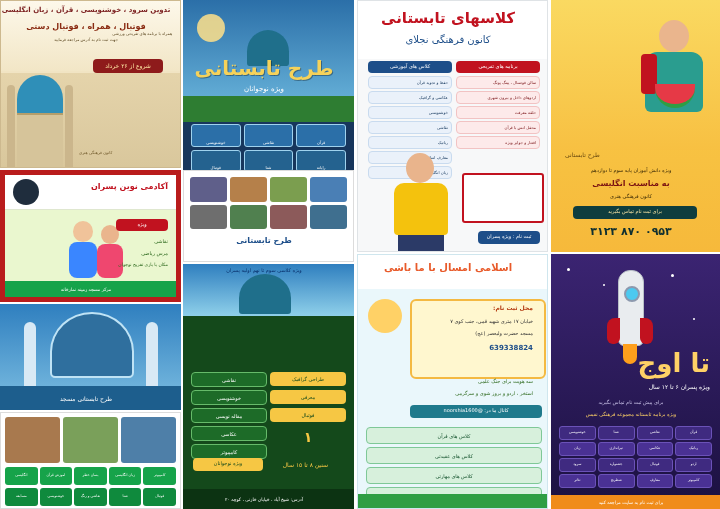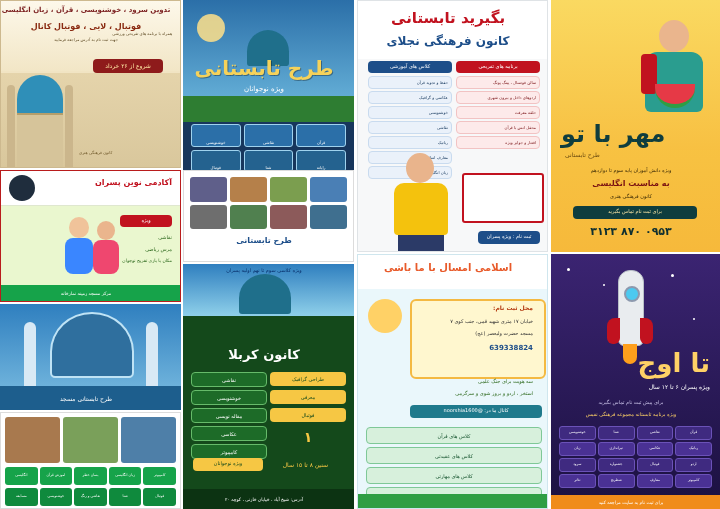--- a/index.html
+++ b/index.html
@@ -18,21 +18,21 @@
   #p1{left:0;top:0;width:180px;height:168px;background:linear-gradient(#f4ead2,#efe0bf);border:1px solid #c9b68b;}
 </style>
 </head>
 <body>
 
 <div id="board">
 
   <div class="poster" id="p1" style="left:0;top:0;width:181px;height:168px;background:#f1e4c3;border:1px solid #cdb98f;">
     <div style="position:absolute;left:0;top:0;right:0;height:70px;background:linear-gradient(#fdf8ea,#f2e6c6);"></div>
     <div class="t ctr" style="top:6px;font-size:7px;color:#7b1f1f;font-weight:bold;">تدوین سرود ، خوشنویسی ، قرآن ، زبان انگلیسی</div>
-    <div class="t ctr" style="top:22px;font-size:8px;color:#8a2b12;font-weight:bold;">فوتبال ، لایی ، فوتبال کانال</div>
+    <div class="t ctr" style="top:22px;font-size:8px;color:#8a2b12;font-weight:bold;">فوتبال ، همراه ، فوتبال دستی</div>
     <div class="t ctr" style="top:37px;font-size:4px;color:#5e4a23;">جهت ثبت نام به آدرس مراجعه فرمایید</div>
     <div class="t ctr" style="top:31px;left:auto;right:8px;text-align:right;font-size:4px;color:#5e4a23;">همراه با برنامه های تفریحی ورزشی</div>
     <div class="rr" style="left:92px;top:58px;width:70px;height:14px;background:#8e1b1b;"></div>
     <div class="t" style="left:92px;top:62px;width:70px;text-align:center;font-size:6px;color:#ffe8a3;">شروع از ۲۶ خرداد</div>
     <div class="rr" style="left:96px;top:86px;width:62px;height:13px;background:#c5332b;transform:rotate(-3deg);"></div>
     <div class="t" style="left:96px;top:89px;width:62px;text-align:center;font-size:6px;color:#fff;transform:rotate(-3deg);">نوجوانان پسر</div>
 
     <div style="position:absolute;left:0;top:72px;right:0;bottom:0;background:linear-gradient(#e5d4ab,#d9c79c);"></div>
     <div class="dome" style="left:16px;top:74px;width:46px;height:40px;background:#2f8fb8;"></div>
     <div style="position:absolute;left:16px;top:112px;width:46px;height:56px;background:#d6c49a;border-top:2px solid #b59e6b;"></div>
@@ -77,22 +77,22 @@
       <div class="chip" style="position:relative;background:#1d5279;border:1px solid #9fd2ee;">
           <div style="position:absolute;left:0;right:0;bottom:1px;text-align:center;font-size:4px;color:#fff;">اردو</div>
         </div>
     </div>
     <div class="t ctr" style="top:206px;font-size:4.5px;color:#ffffff;">حلقه صالحین می توانید جهت ثبت نام به پایگاه مقاومت بسیج</div>
     <div style="position:absolute;left:8px;top:220px;right:8px;height:26px;background:#0f2843;border:1px solid #3a6fa0;"></div>
   </div>
 
   <div class="poster" id="p3" style="left:357px;top:0;width:191px;height:252px;background:#f7f8f9;border:1px solid #dfe3e6;">
     <div style="position:absolute;left:0;top:0;right:0;height:58px;background:#ffffff;"></div>
-    <div class="t ctr" style="top:10px;font-size:15px;color:#c1121f;font-weight:bold;">بگیرید تابستانی</div>
-    <div class="t ctr" style="top:34px;font-size:12px;color:#1d4e89;font-weight:bold;">کانون فرهنگی نجلای</div>
+    <div class="t ctr" style="top:10px;font-size:15px;color:#c1121f;font-weight:bold;">کلاسهای تابستانی</div>
+    <div class="t ctr" style="top:34px;font-size:10px;color:#1d4e89;">کانون فرهنگی نجلای</div>
 
     <div class="rr" style="left:10px;top:60px;width:84px;height:12px;background:#1d4e89;"></div>
     <div class="t" style="left:10px;top:63px;width:84px;text-align:center;font-size:5px;color:#fff;">کلاس های آموزشی</div>
     <div class="rr" style="left:98px;top:60px;width:84px;height:12px;background:#c1121f;"></div>
     <div class="t" style="left:98px;top:63px;width:84px;text-align:center;font-size:5px;color:#fff;">برنامه های تفریحی</div>
 
     <div style="position:absolute;left:10px;top:75px;width:84px;">
       <div class="rr" style="position:relative;height:11px;margin-bottom:2px;background:#eaf1fa;border:1px solid #c9dbef;">
           <span style="position:absolute;right:3px;top:3px;font-size:4px;color:#12355b;">حفظ و تجوید قرآن</span>
         </div>
@@ -146,31 +146,30 @@
 
   <div class="poster" id="p4" style="left:551px;top:0;width:169px;height:252px;background:linear-gradient(#f9cf4b,#f6b93b);">
     <div style="position:absolute;left:0;top:0;right:0;height:150px;background:linear-gradient(#fad961,#f7c042);"></div>
 
     <div style="position:absolute;left:86px;top:14px;width:74px;height:130px;">
       <div class="circ" style="left:22px;top:6px;width:30px;height:32px;background:#eab58d;"></div>
       <div style="position:absolute;left:8px;top:38px;width:58px;height:60px;background:#2a9d8f;border-radius:12px 12px 6px 6px;"></div>
       <div style="position:absolute;left:4px;top:40px;width:16px;height:40px;background:#c1121f;border-radius:4px;"></div>
       <div style="position:absolute;left:18px;top:70px;width:40px;height:20px;background:#e63946;border-radius:0 0 20px 20px;border-bottom:4px solid #2f9e44;"></div>
     </div>
-    <div class="t" style="left:10px;top:122px;font-size:24px;color:#0f3d3e;font-weight:bold;">مهر با تو</div>
     <div class="t" style="left:14px;top:152px;font-size:6px;color:#6b4b10;">طرح تابستانی</div>
     <div class="t ctr" style="top:168px;font-size:5px;color:#3b2a05;">ویژه دانش آموزان پایه سوم تا دوازدهم</div>
     <div class="t ctr" style="top:180px;font-size:8px;color:#7a1212;font-weight:bold;">به مناسبت انگلیسی</div>
     <div class="t ctr" style="top:194px;font-size:5px;color:#3b2a05;">کانون فرهنگی هنری</div>
     <div class="rr" style="left:22px;top:206px;width:124px;height:13px;background:#0f3d3e;"></div>
     <div class="t" style="left:22px;top:209px;width:124px;text-align:center;font-size:5px;color:#ffe9a8;">برای ثبت نام تماس بگیرید</div>
     <div class="t ctr" style="top:226px;font-size:11px;color:#0f2f30;font-weight:bold;">۰۹۵۳ ۸۷۰ ۳۱۲۳</div>
   </div>
 
-  <div class="poster" id="p5" style="left:0;top:170px;width:181px;height:132px;background:#eaf7cf;border:1px solid #b91c1c;">
+  <div class="poster" id="p5" style="left:0;top:170px;width:181px;height:132px;background:#eaf7cf;border:5px solid #b91c1c;">
     <div style="position:absolute;left:0;top:0;right:0;height:34px;background:#ffffff;border-bottom:1px solid #dfe7cf;"></div>
     <div class="t" style="right:8px;top:8px;font-size:8px;color:#c1121f;font-weight:bold;">آکادمی نوین پسران</div>
     <div class="circ" style="left:8px;top:4px;width:26px;height:26px;background:#1f2d3d;"></div>
     <div style="position:absolute;left:64px;top:40px;width:60px;height:78px;">
       <div class="circ" style="left:4px;top:6px;width:20px;height:21px;background:#f0c39a;"></div>
       <div style="position:absolute;left:0px;top:27px;width:28px;height:36px;background:#3a86ff;border-radius:8px;"></div>
       <div class="circ" style="left:32px;top:10px;width:18px;height:19px;background:#eab58d;"></div>
       <div style="position:absolute;left:28px;top:29px;width:26px;height:34px;background:#ef476f;border-radius:8px;"></div>
     </div>
     <div class="rr" style="right:8px;top:44px;width:52px;height:12px;background:#c1121f;"></div>
@@ -243,21 +242,20 @@
       <div class="chip" style="position:relative;background:#0f8a3d;">
           <span style="position:absolute;left:0;right:0;top:6px;text-align:center;font-size:3.5px;color:#fff;">مسابقه</span>
         </div>
     </div>
   </div>
 
   <div class="poster" id="p7" style="left:183px;top:264px;width:171px;height:245px;background:#14491b;">
     <div style="position:absolute;left:0;top:0;right:0;height:52px;background:linear-gradient(#2f7fbf,#8fd0ea);"></div>
     <div class="dome" style="left:56px;top:10px;width:52px;height:40px;background:#1f6f8b;"></div>
     <div class="t ctr" style="top:4px;font-size:5px;color:#08306b;">ویژه کلاسی سوم تا نهم اولیه پسران</div>
-    <div class="t ctr" style="top:84px;font-size:13px;color:#ffffff;font-weight:bold;">کانون کربلا</div>
 
     <div style="position:absolute;right:8px;top:108px;width:76px;">
       <div class="rr" style="position:relative;height:14px;margin-bottom:4px;background:#f6c744;">
           <span style="position:absolute;left:0;right:0;top:4px;text-align:center;font-size:5px;color:#14491b;">طراحی گرافیک</span>
         </div>
       <div class="rr" style="position:relative;height:14px;margin-bottom:4px;background:#f6c744;">
           <span style="position:absolute;left:0;right:0;top:4px;text-align:center;font-size:5px;color:#14491b;">معرفی</span>
         </div>
       <div class="rr" style="position:relative;height:14px;margin-bottom:4px;background:#f6c744;">
           <span style="position:absolute;left:0;right:0;top:4px;text-align:center;font-size:5px;color:#14491b;">فوتبال</span>

